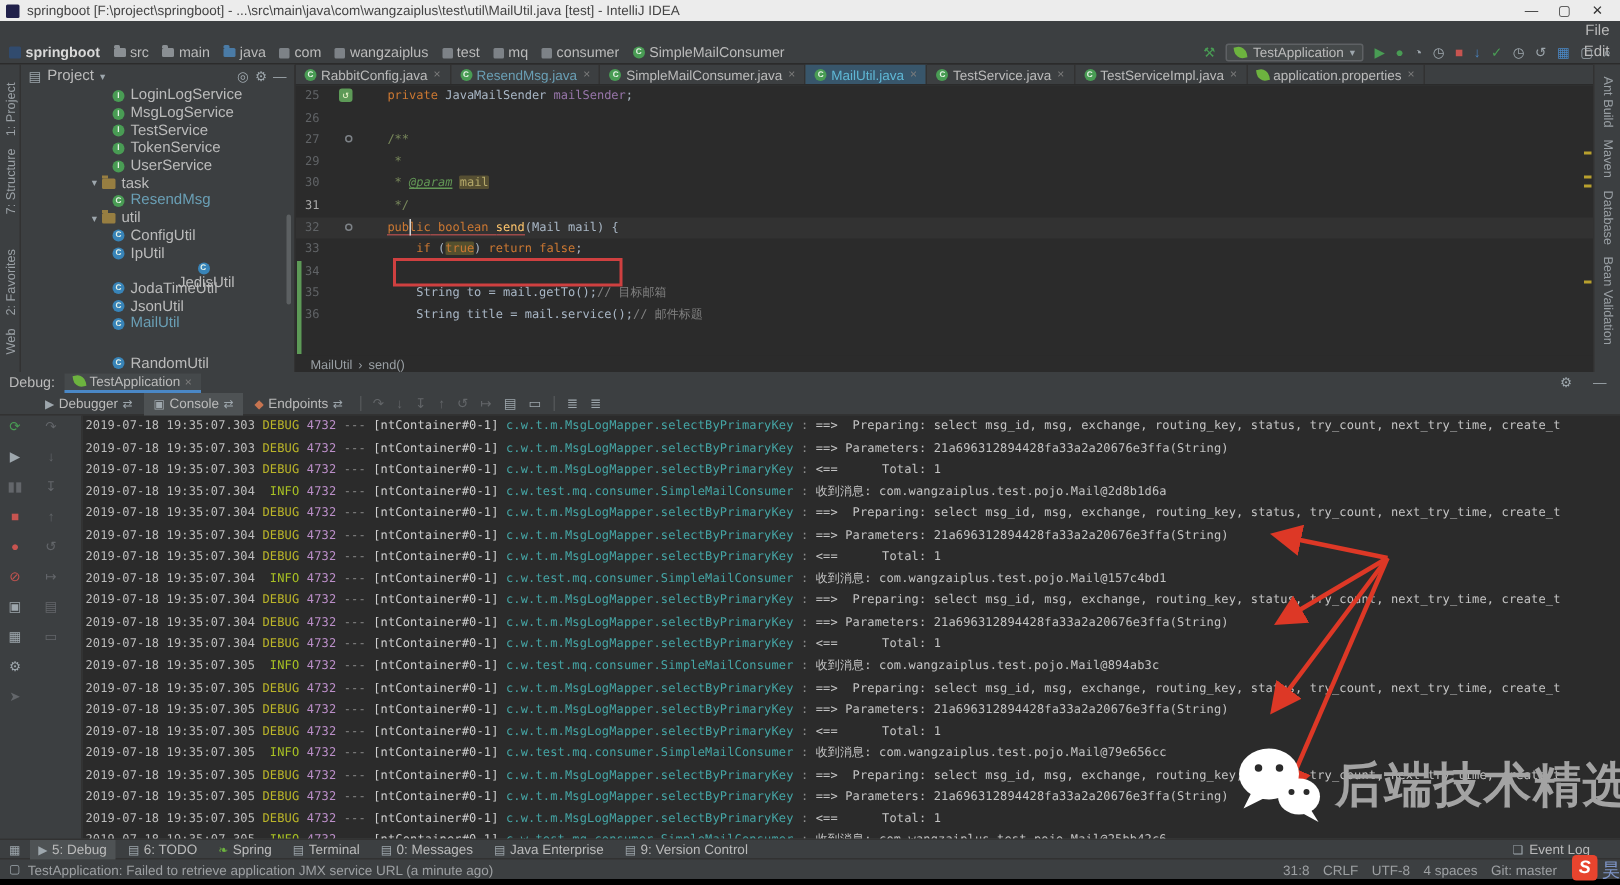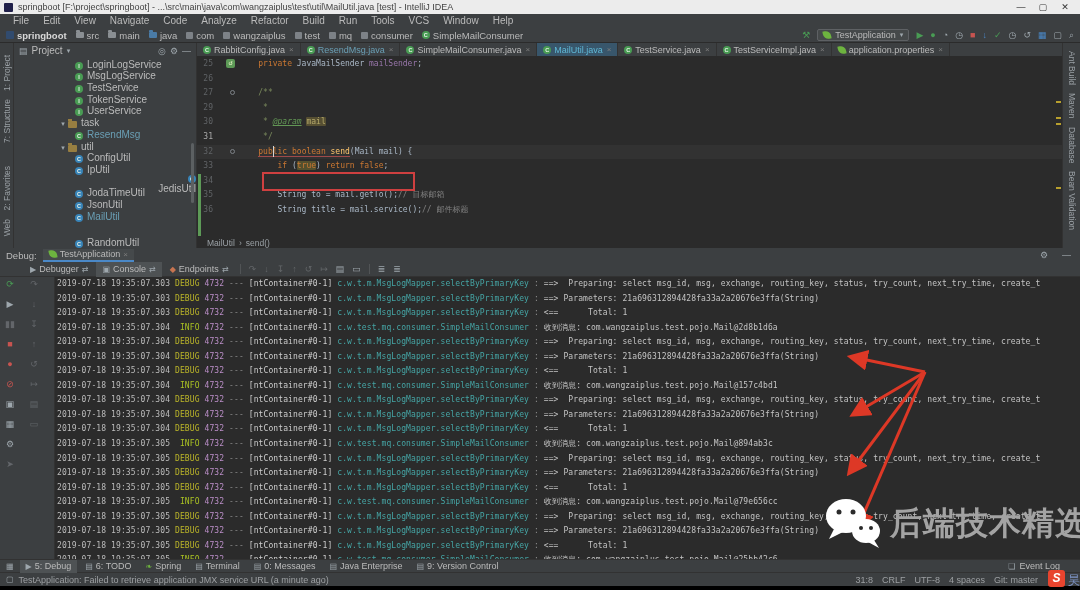--- a/index.html
+++ b/index.html
@@ -6,21 +6,21 @@
   html,body { width:1080px; height:590px; overflow:hidden; background:#000; }
   #app { position:relative; width:1080px; height:590px; font-family:"Liberation Sans",sans-serif; background:#2b2b2b; overflow:hidden; }
 
   
   #titlebar { height:14px; background:#ececec; display:flex; align-items:center; padding:0 4px; font-size:9px; color:#444; }
   #title-icon { width:9px; height:9px; background:#20204a; border-radius:1px; margin-right:5px; flex:0 0 auto; }
   #titlebar .spacer { flex:1; }
   .winbtn { width:22px; text-align:center; font-size:9px; color:#333; line-height:14px; }
 
   
-  #menubar { height:14px; background:#3c3f41; display:flex; align-items:flex-start; padding-left:6px; }
+  #menubar { height:14px; background:#3c3f41; display:flex; align-items:flex-end; padding-left:6px;flex-direction:column; }
   .menu-item { font-size:10px; color:#bbbbbb; padding:0 7px; line-height:14px; }
 
   
   #navbar { height:15px; background:#3c3f41; border-bottom:1px solid #2b2b2b; display:flex; align-items:center; padding:0 6px; }
   #crumbs { display:flex; align-items:center; gap:9px; }
   .crumb { display:flex; align-items:center; gap:3px; font-size:9.5px; color:#bbbbbb; }
   .crumb.first { font-weight:bold; color:#d8d8d8; }
   .ic-folder { width:8px; height:6px; background:#8a8f93; border-radius:1px; position:relative; }
   .ic-folder:before { content:""; position:absolute; top:-2px; left:0; width:4px; height:2px; background:#8a8f93; border-radius:1px 1px 0 0; }
   .ic-folder.java { background:#4a7ba6; } .ic-folder.java:before { background:#4a7ba6; }
@@ -42,21 +42,21 @@
   #stripe-right { width:18px; border-left:1px solid #323232; }
   .vlabel { writing-mode:vertical-rl; transform:rotate(180deg); font-size:8.5px; color:#9aa0a5; margin:8px 0; }
   .vlabel-r { writing-mode:vertical-rl; font-size:8.5px; color:#9aa0a5; margin:8px 0; display:block; margin-left:4px; }
 
   
   #project { width:183px; background:#3c3f41; border-right:1px solid #323232; position:relative; overflow:hidden; }
   #project-header { height:15px; display:flex; align-items:center; padding:0 5px; gap:4px; font-size:10px; color:#bbbbbb; }
   #project-header .ph-ic { font-size:9px; color:#9ea7ad; }
   #project-header .spacer { flex:1; }
   #tree { position:relative; }
-  .tree-row { height:11.7px; display:flex; align-items:flex-end; font-size:10px; color:#bbbbbb; white-space:nowrap; }
+  .tree-row { height:11.7px; display:flex; align-items:center; font-size:10px; color:#bbbbbb; white-space:nowrap; }
   .tree-row .arrow { color:#9ea7ad; font-size:7px; width:10px; text-align:center; flex:0 0 auto; }
   .tree-row .lbl { margin-left:4px; }
   .tree-row .lbl.mod { color:#6a9fb5; }
   .ic-tfolder { width:9px; height:7px; background:#977e41; border-radius:1px; position:relative; flex:0 0 auto; }
   .ic-tfolder:before { content:""; position:absolute; top:-2px; left:0; width:4px; height:2px; background:#977e41; }
   #tree-scroll { position:absolute; right:2px; top:100px; width:3px; height:60px; background:#5c6062; border-radius:2px; }
 
   
   #editor { flex:1; background:#2b2b2b; position:relative; overflow:hidden; }
   #tabbar { height:14px; background:#3c3f41; display:flex; border-bottom:1px solid #2b2b2b; }

